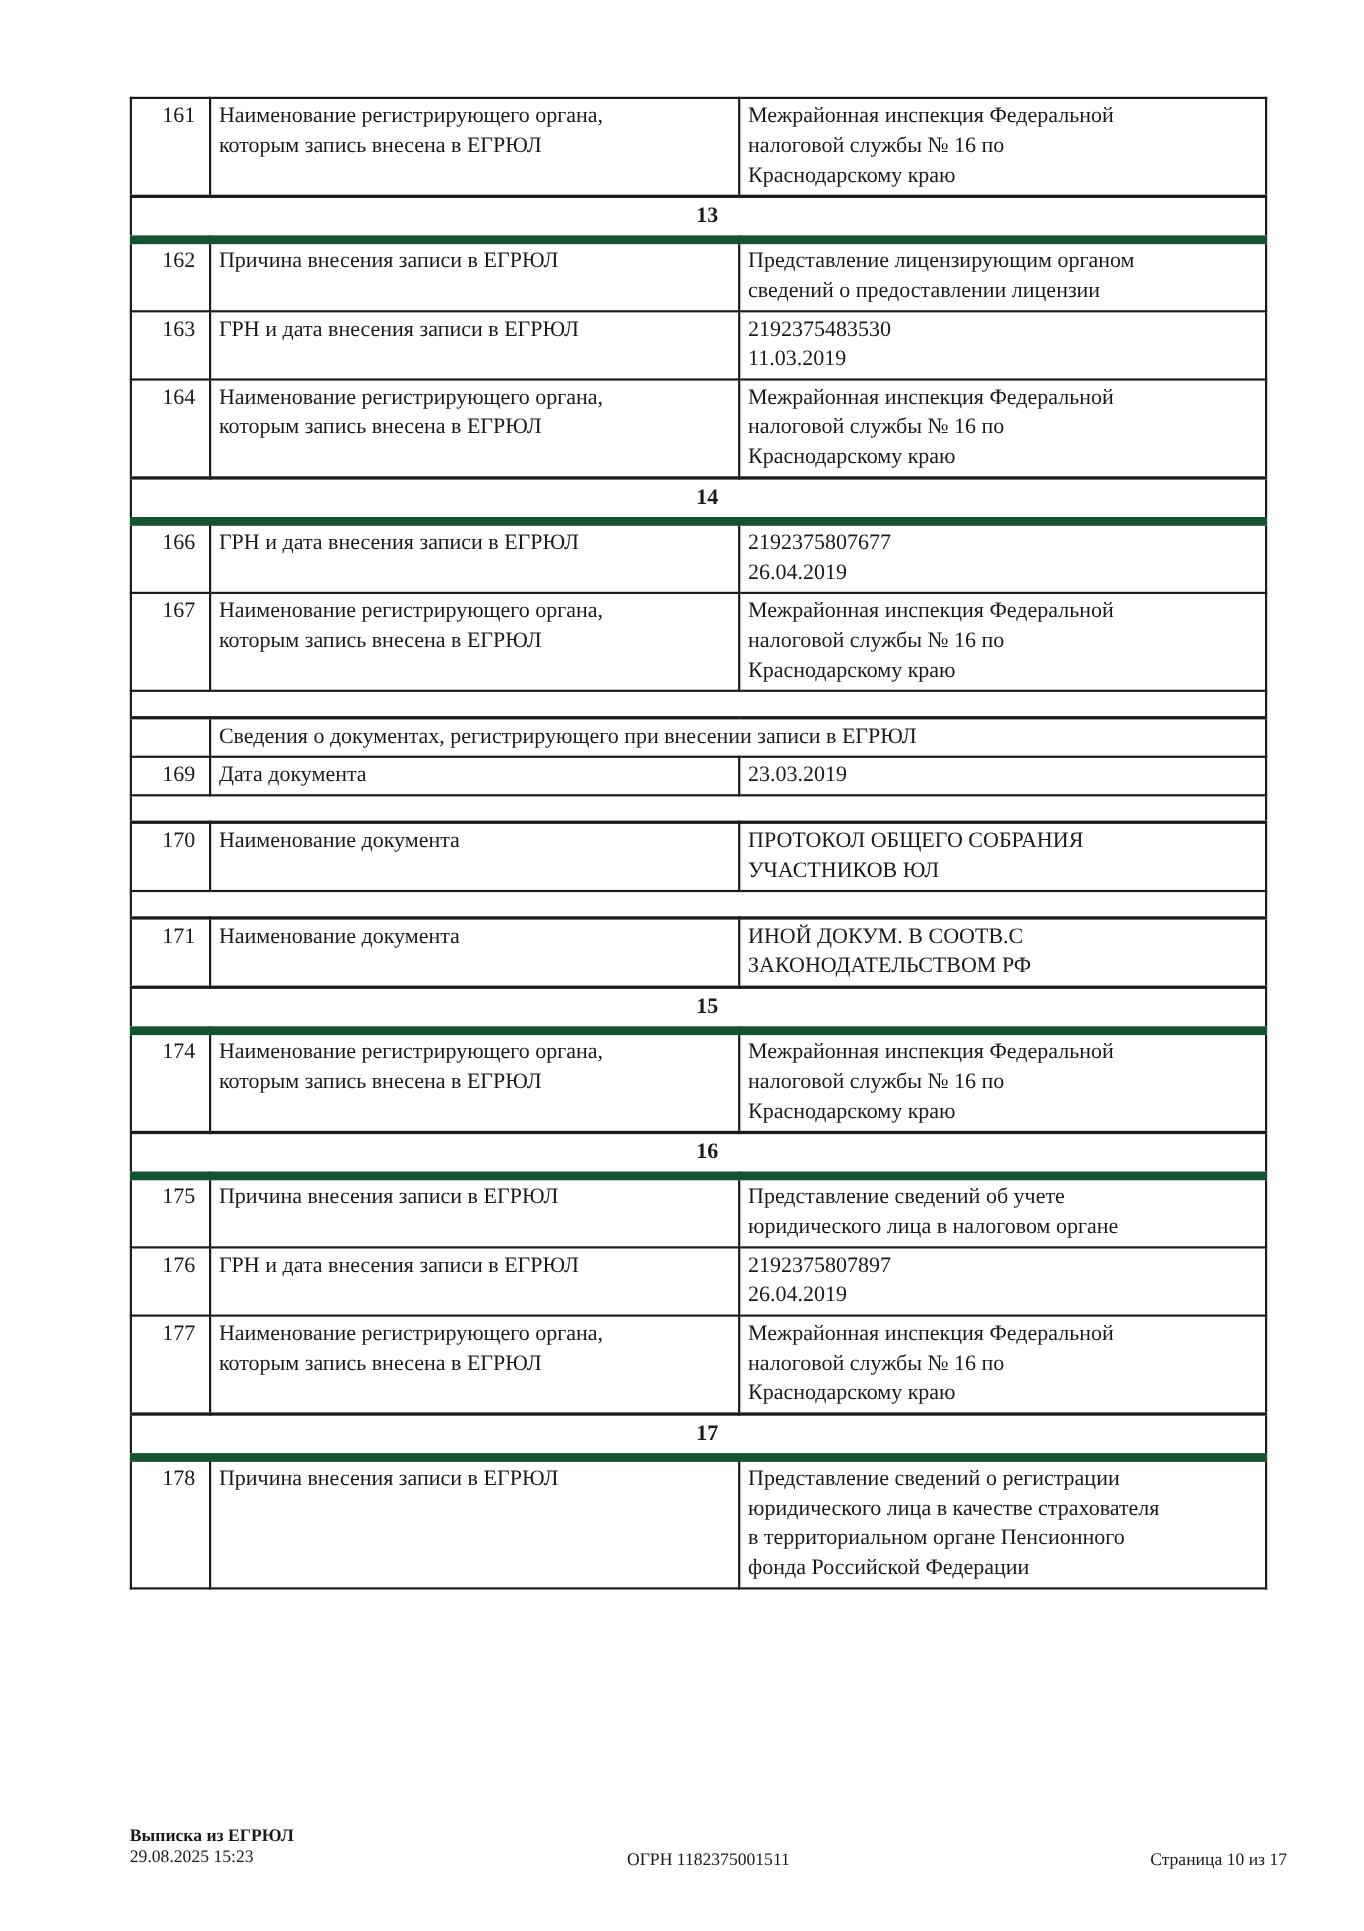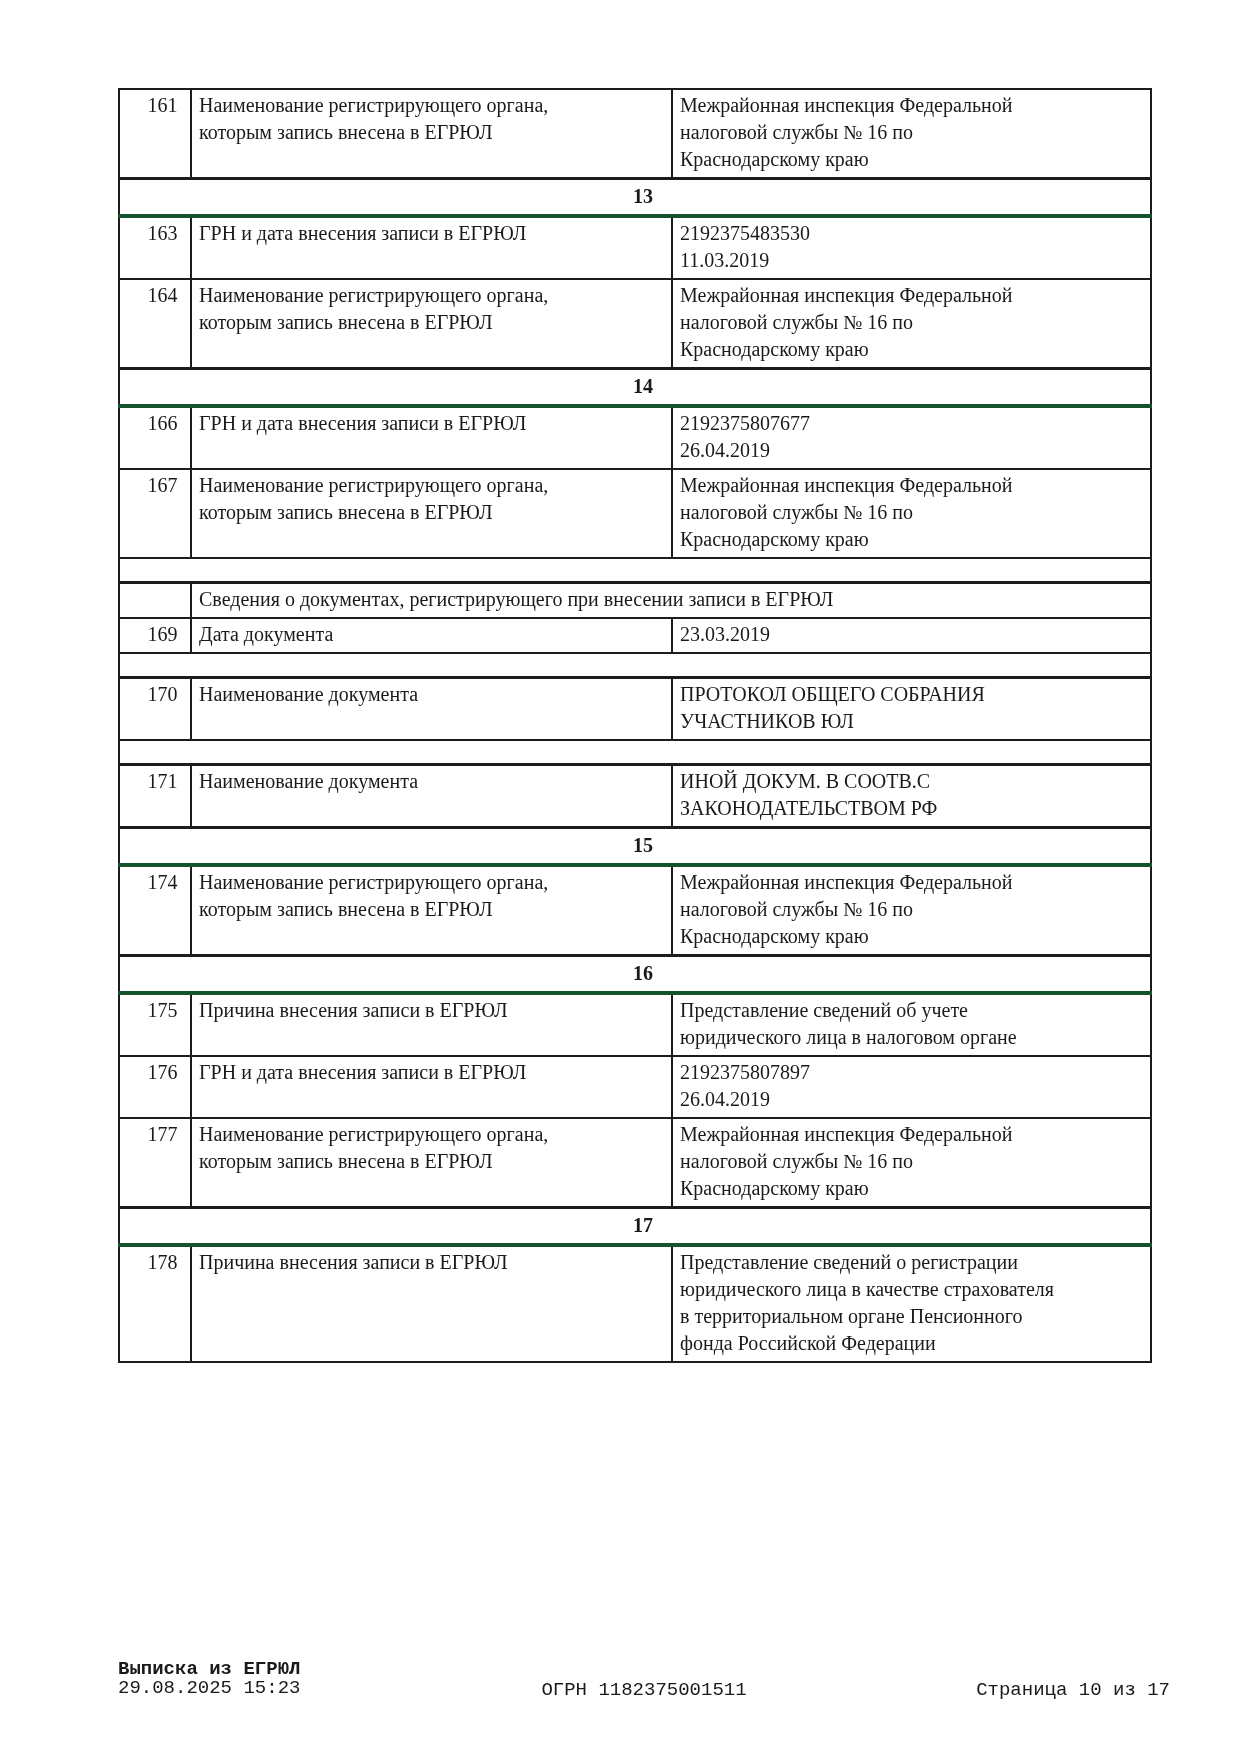--- a/index.html
+++ b/index.html
@@ -29,38 +29,38 @@
     font-size: 20px;
     line-height: 27px;
     padding: 2px 8px 4px 7px;
     white-space: pre-line;
     overflow: hidden;
   }
   td.num { text-align: center; padding-left: 17px; padding-right: 2px; }
 
   tr.r-section td {
     border-top: 3px solid #1c1c1c;
-    border-bottom: 4px solid #14532d;
+    border-bottom: 8px solid #14532d;
     text-align: center;
     font-weight: bold;
     padding: 3px 0 4px 16px;
     white-space: normal;
   }
   tr.r-empty td {
     height: 22px;
     border-bottom: 3px solid #1c1c1c;
     padding: 0;
   }
   tr.r-header td { border-bottom: 2px solid #1c1c1c; }
 
   .footer {
     position: absolute;
     left: 118px; top: 1660px;
     width: 1052px; height: 42px;
-    font-size: 19px; line-height: 19px; font-family: Liberation Mono, monospace;
+    font-size: 16px; line-height: 19px;
   }
   .f-left   { position: absolute; left: 0; top: 0; }
   .f-left .f-title { font-weight: bold; }
   .f-center { position: absolute; left: 50%; transform: translateX(-50%); bottom: 2px; }
   .f-right  { position: absolute; right: 0; bottom: 2px; }
 </style>
 </head>
 <body>
 
 <div class="page">
@@ -79,20 +79,26 @@
 которым запись внесена в ЕГРЮЛ</td>
         <td class="val">Межрайонная инспекция Федеральной
 налоговой службы № 16 по
 Краснодарскому краю</td>
       </tr>
 
       <tr class="r-section">
         <td colspan="3">13</td>
       </tr>
 
+      <tr class="r-data">
+        <td class="num">162</td>
+        <td class="attr">Причина внесения записи в ЕГРЮЛ</td>
+        <td class="val">Представление лицензирующим органом
+сведений о предоставлении лицензии</td>
+      </tr>
 
       <tr class="r-data">
         <td class="num">163</td>
         <td class="attr">ГРН и дата внесения записи в ЕГРЮЛ</td>
         <td class="val">2192375483530
 11.03.2019</td>
       </tr>
 
       <tr class="r-data">
         <td class="num">164</td>

